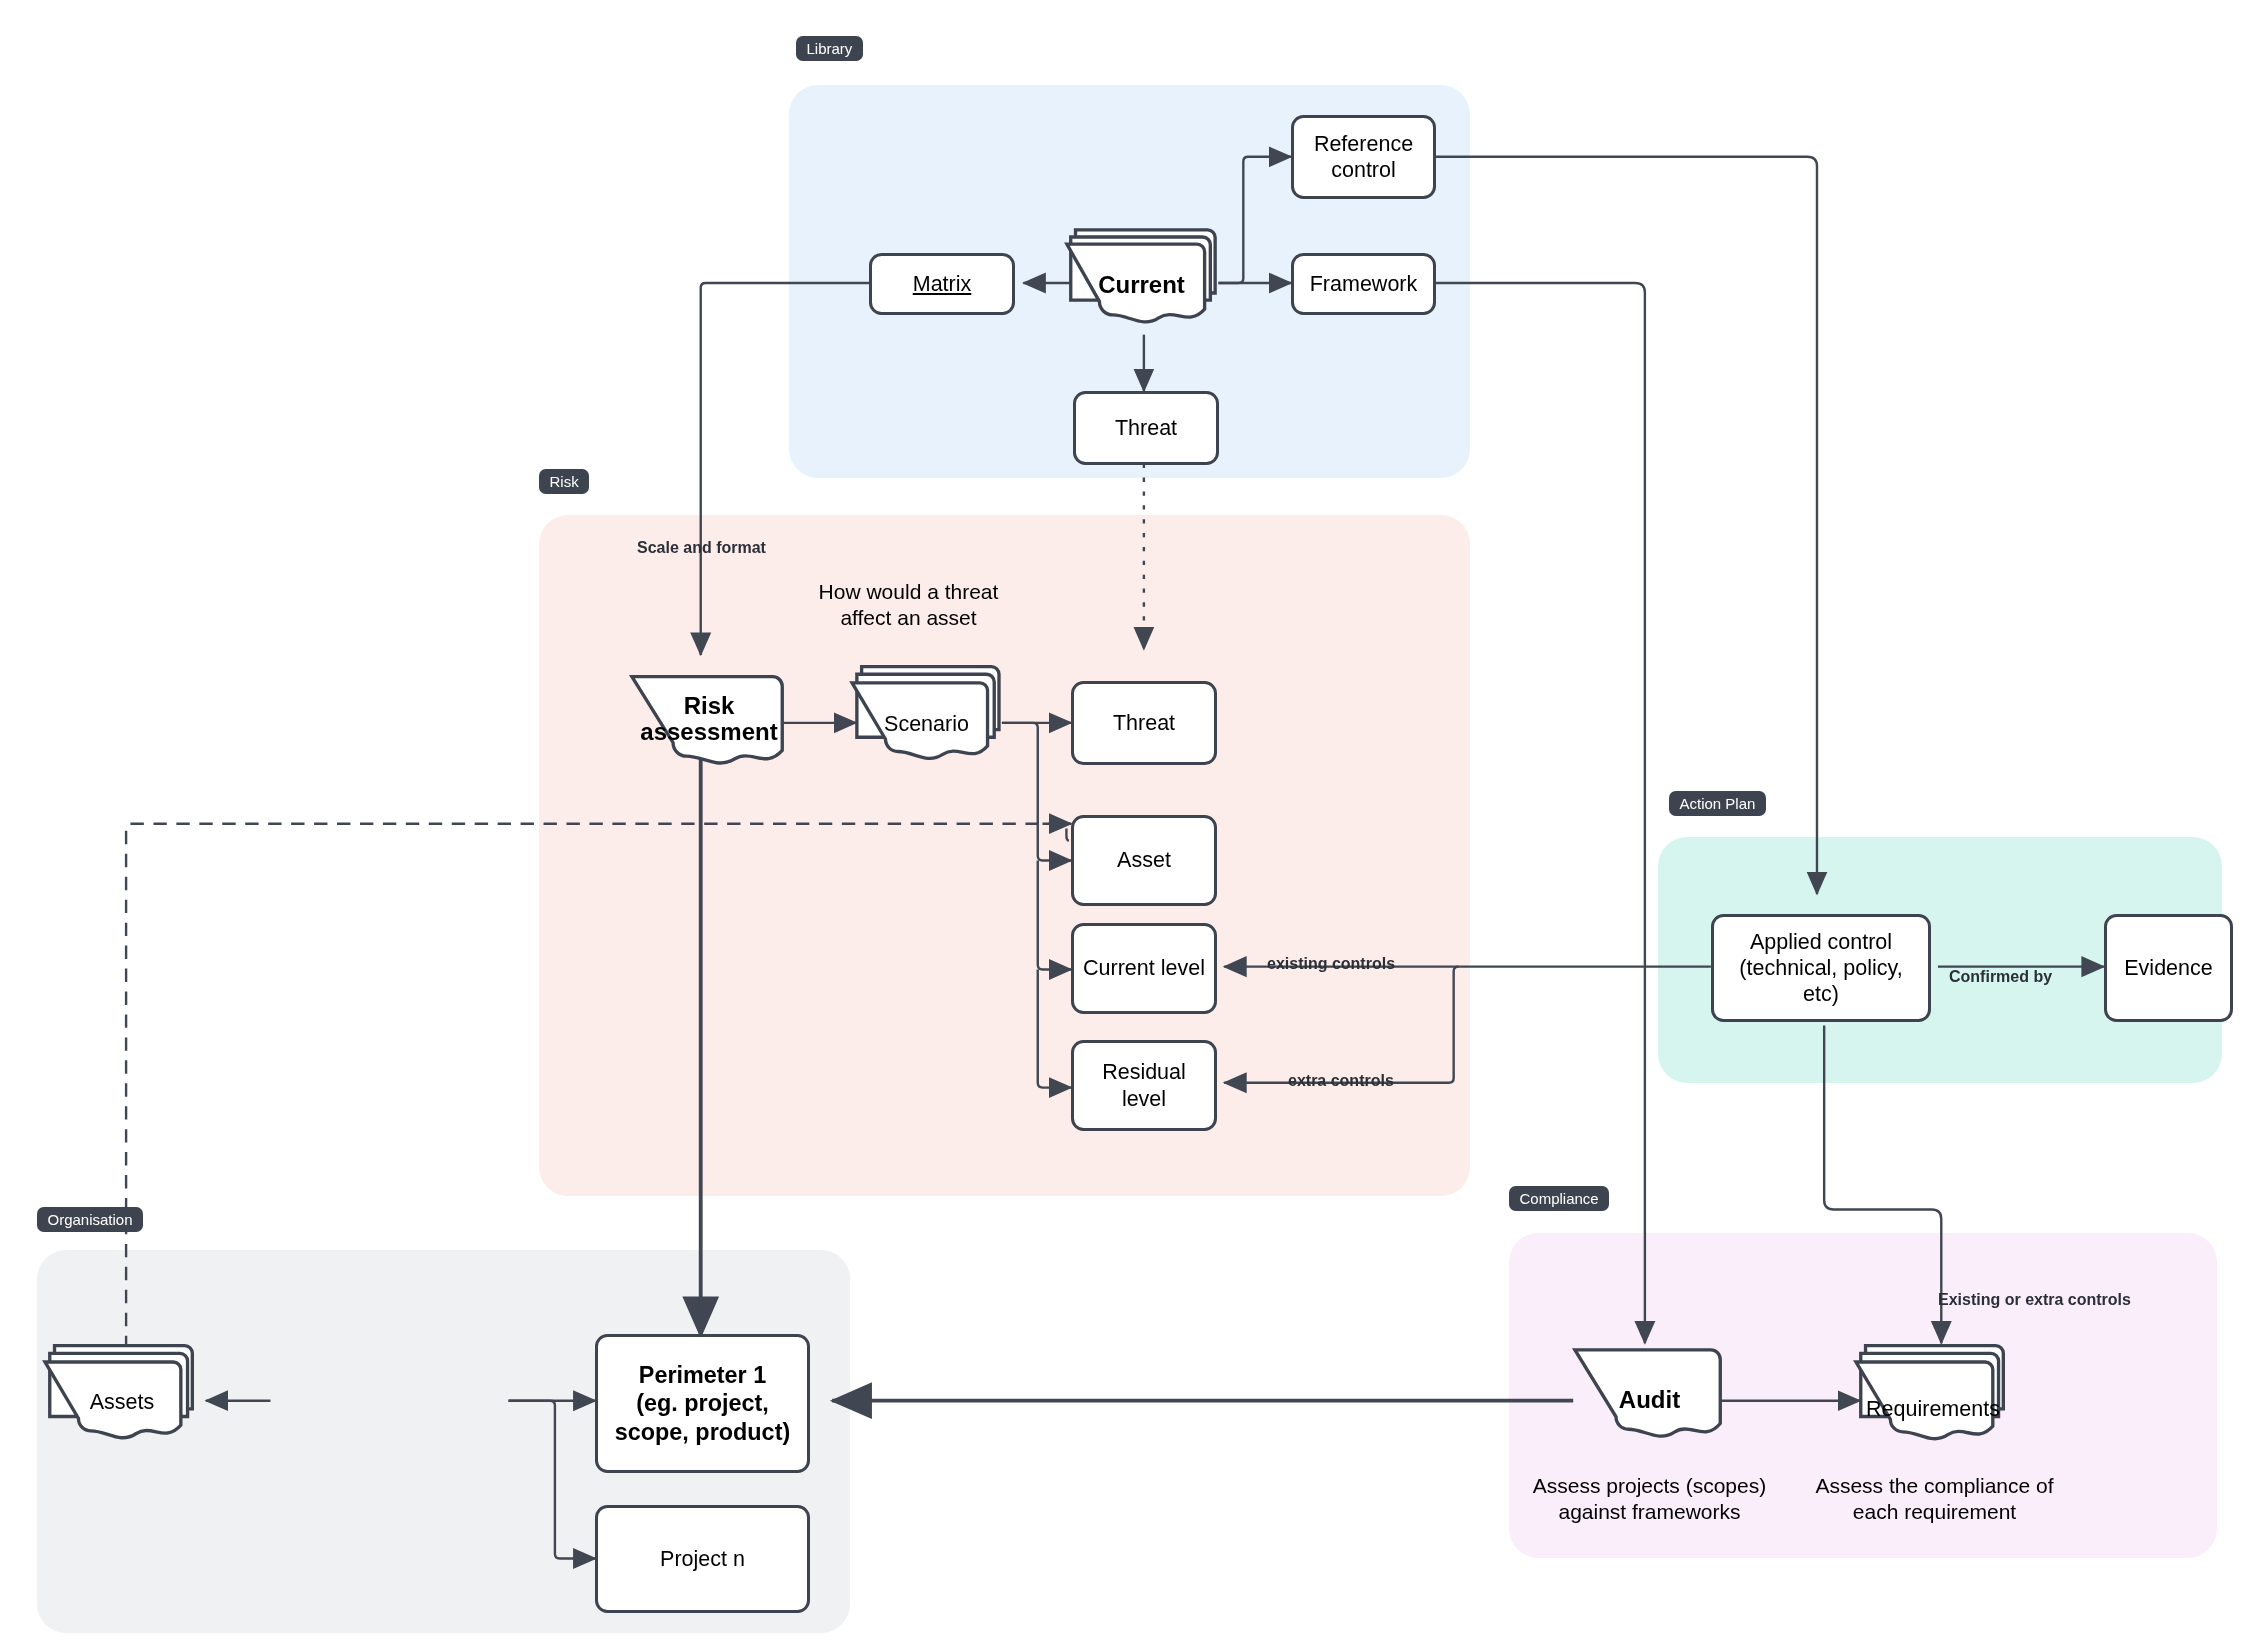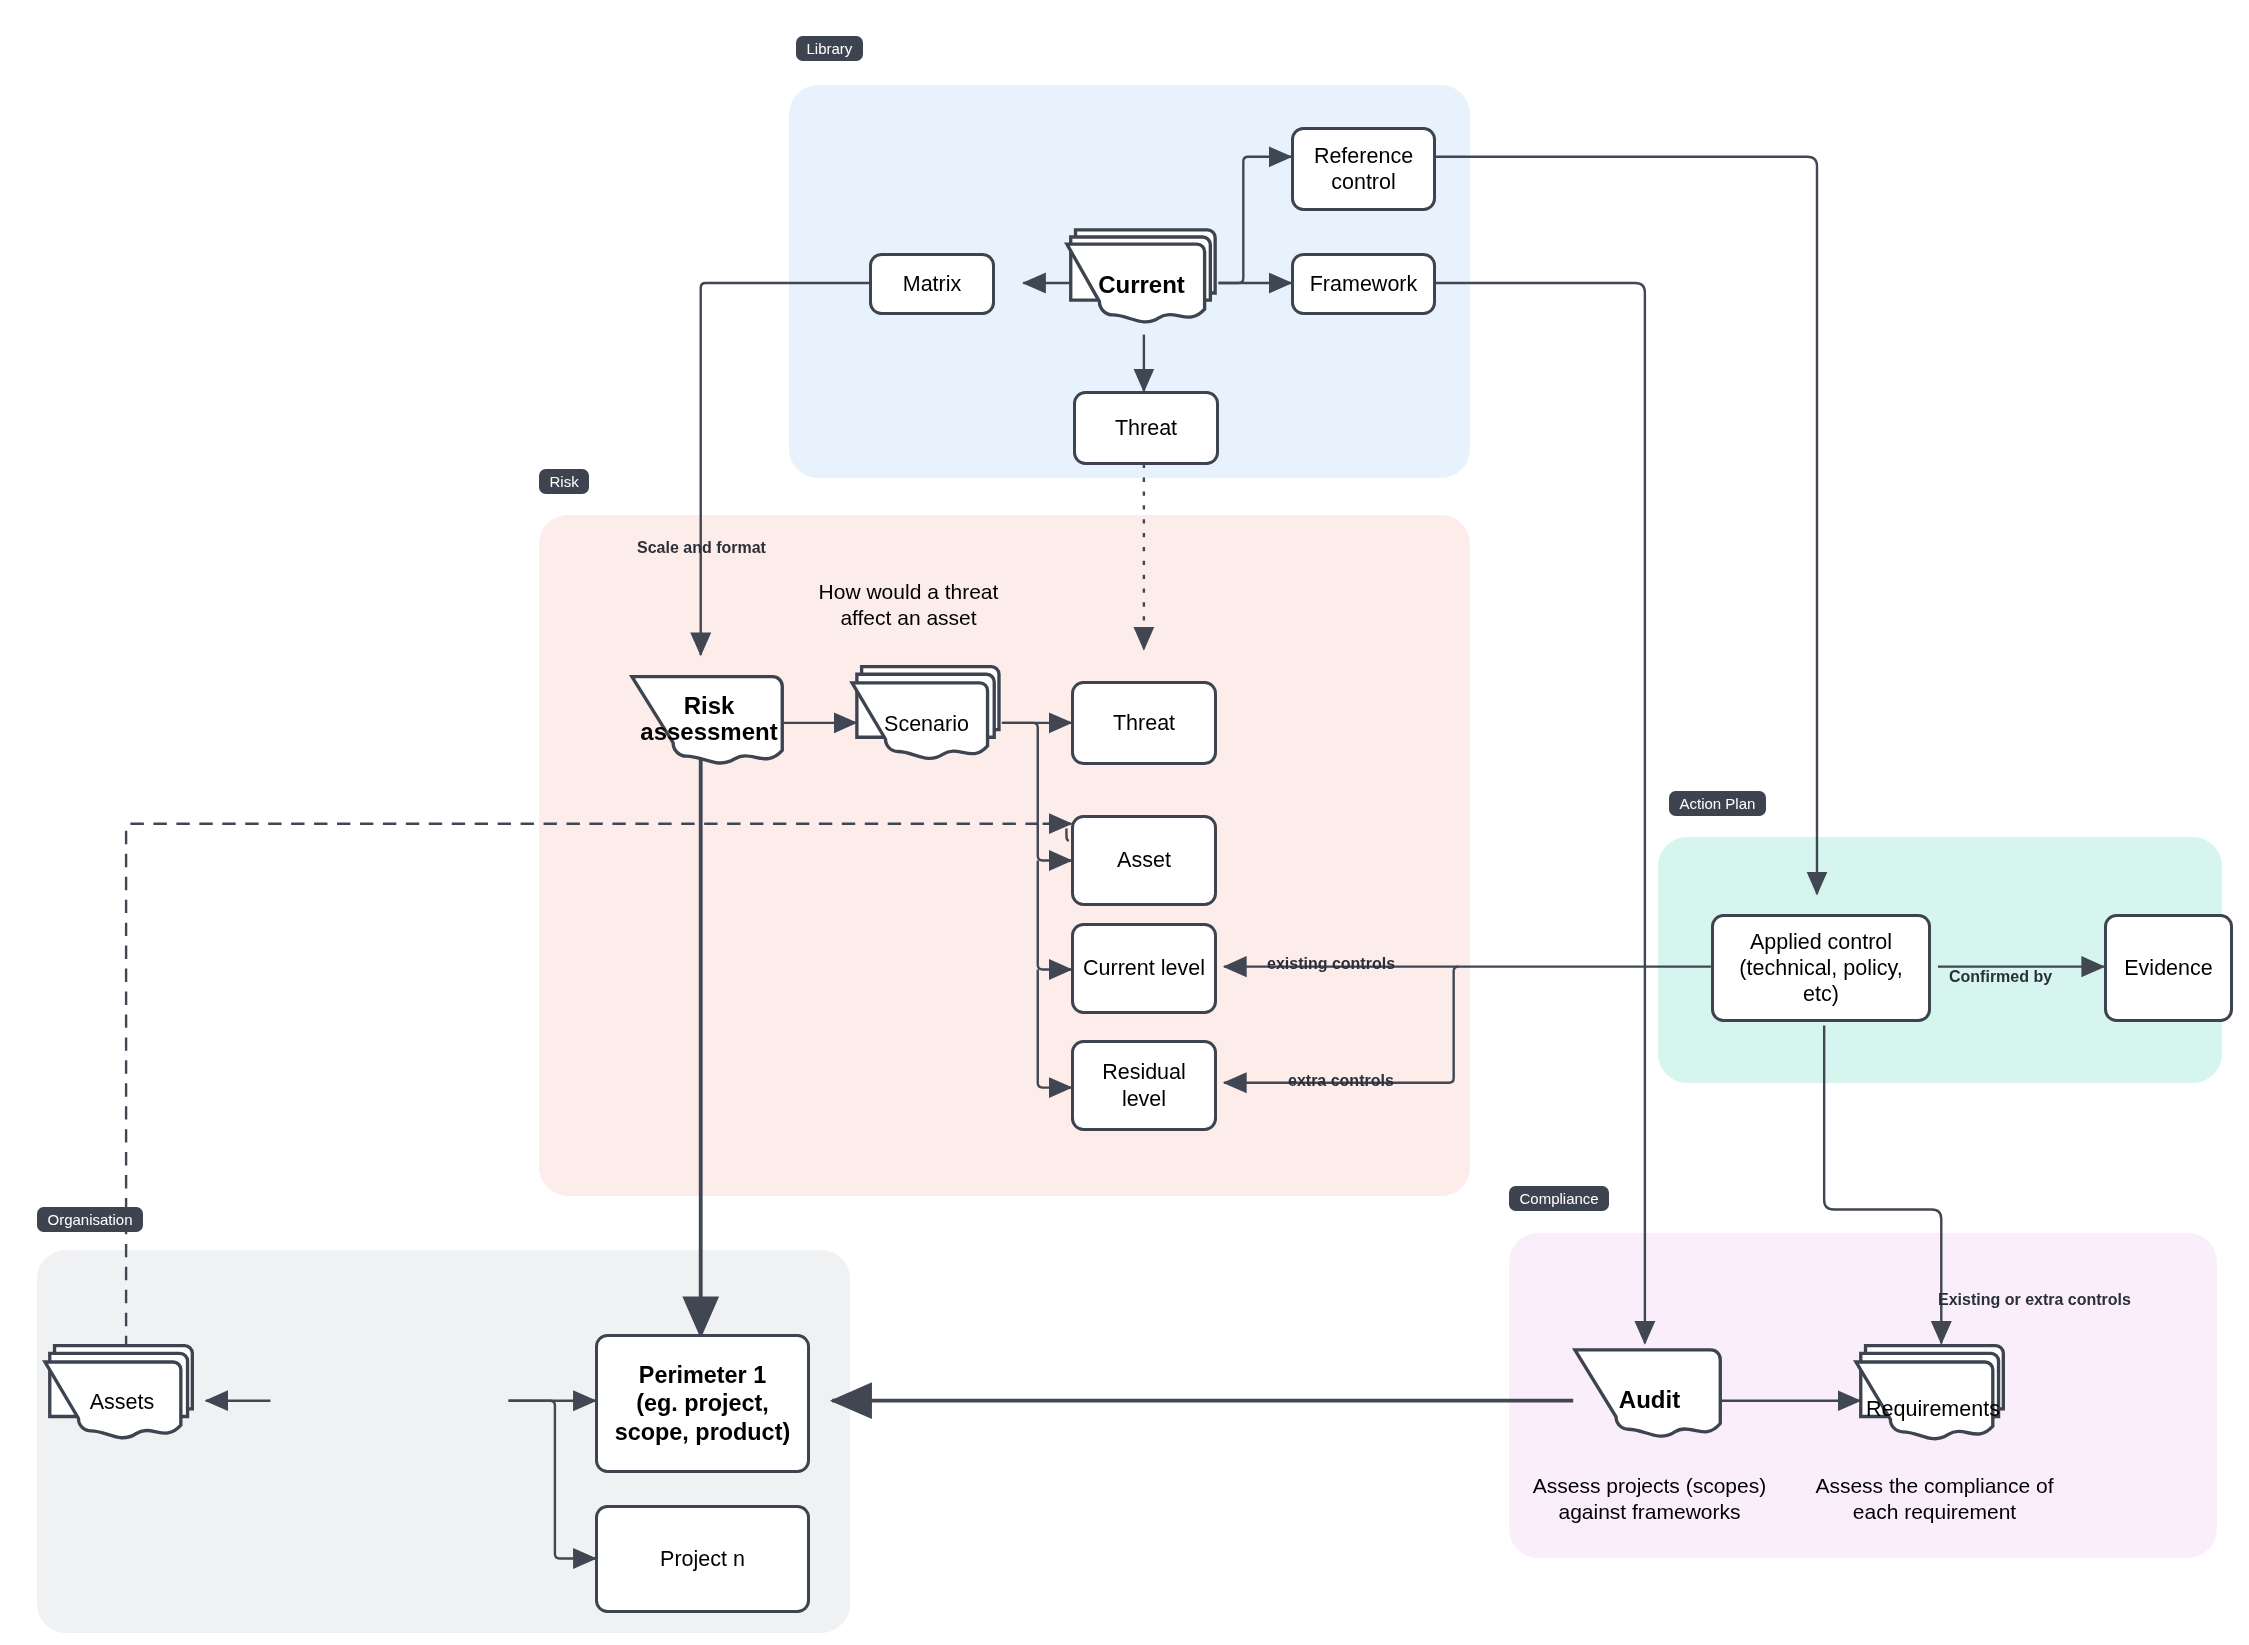--- a/index.html
+++ b/index.html
@@ -97,26 +97,26 @@
 
     </g>
   </svg>
 
   <div class="zone-label" style="left:796px;top:36px;">Library</div>
   <div class="zone-label" style="left:539px;top:469px;">Risk</div>
   <div class="zone-label" style="left:1669px;top:791px;">Action Plan</div>
   <div class="zone-label" style="left:1509px;top:1186px;">Compliance</div>
   <div class="zone-label" style="left:37px;top:1207px;">Organisation</div>
 
-  <div class="node" style="left:1291px;top:127px;width:145px;height:84px;flex-direction:column;">
+  <div class="node" style="left:1291px;top:115px;width:145px;height:84px;flex-direction:column;">
     <span>Reference</span>
     <span>control</span>
   </div>
 
-  <div class="node" style="left:869px;top:253px;width:126px;height:62px;">
+  <div class="node" style="left:869px;top:253px;width:146px;height:62px;text-decoration:underline;">
     <span>Matrix</span>
   </div>
 
   <div class="docnode" style="left:1065px;top:221px;width:153px;height:120px;">
     <svg width="153" height="120" viewBox="0 0 320 250">
       <path d="M22,18 H298 a16,16 0 0 1 16,16 V150 H22 Z" fill="#fff" stroke="#3d434f" stroke-width="7"></path>
       <path d="M12,33 H288 a16,16 0 0 1 16,16 V165 H12 Z" fill="#fff" stroke="#3d434f" stroke-width="7"></path>
       <path d="M4,48 H276 a16,16 0 0 1 16,16 V184
                c-34,38 -62,-4 -96,18 c-34,22 -62,-6 -96,-6 a28,28 0 0 1 -28,-28 Z" fill="#fff" stroke="#3d434f" stroke-width="7"></path>
     </svg>

